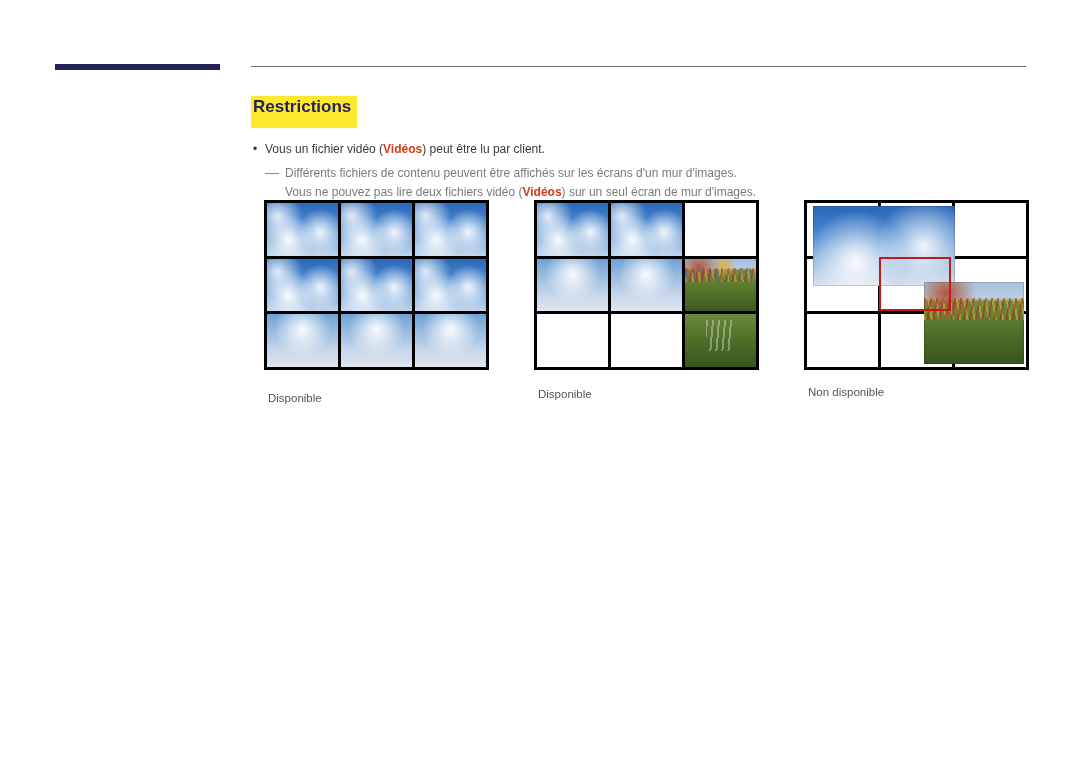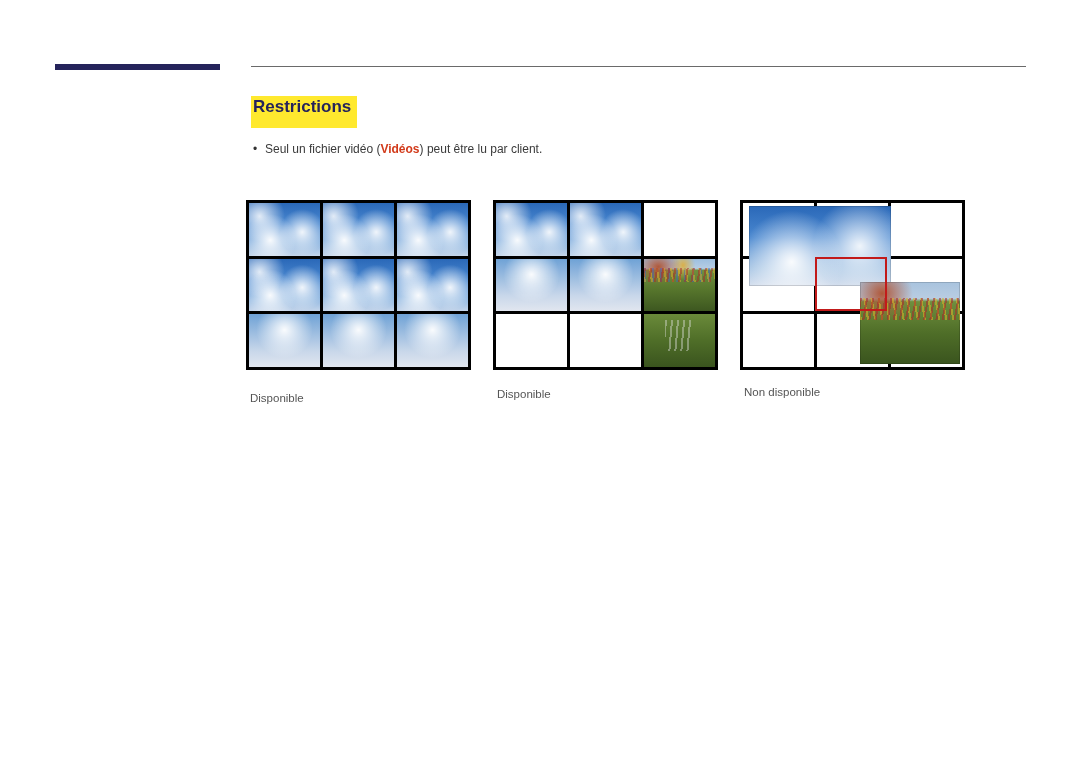--- a/index.html
+++ b/index.html
@@ -73,25 +73,25 @@
     content: "―";
     position: absolute;
     left: 0;
     top: -2px;
     color: #8a8a8a;
     font-size: 14px;
   }
 
   .gallery {
     position: absolute;
-    left: 246px;
+    left: 264px;
     top: 200px;
     right: 54px;
     display: flex;
-    gap: 22px;
+    gap: 45px;
   }
   .wall-block { display: flex; flex-direction: column; }
   .wall {
     background: #000;
     padding: 3px;
     display: grid;
     grid-template-columns: repeat(3, 1fr);
     grid-template-rows: repeat(3, 1fr);
     gap: 3px;
   }
@@ -189,21 +189,25 @@
 <body>
 
 <div class="accent-bar"></div>
 <div class="top-rule"></div>
 
 <div class="content">
   <h2 class="section-title">Restrictions</h2>
 
   <ul class="desc">
     <li>
-      <span>Seul un fichier vidéo (</span><span class="videos">Vidéos</span><span>) peut être lu par client.</span>
+      <span>Vous un fichier vidéo (</span><span class="videos">Vidéos</span><span>) peut être lu par client.</span>
+      <div class="sub">
+        <span>Différents fichiers de contenu peuvent être affichés sur les écrans d'un mur d'images.</span><br>
+        <span>Vous ne pouvez pas lire deux fichiers vidéo (</span><span class="videos">Vidéos</span><span>) sur un seul écran de mur d'images.</span>
+      </div>
     </li>
   </ul>
 </div>
 
 <div class="gallery">
 
   <div class="wall-block">
     <div class="wall w1">
       <div class="cell sky sky-top"></div>
       <div class="cell sky sky-top"></div>

